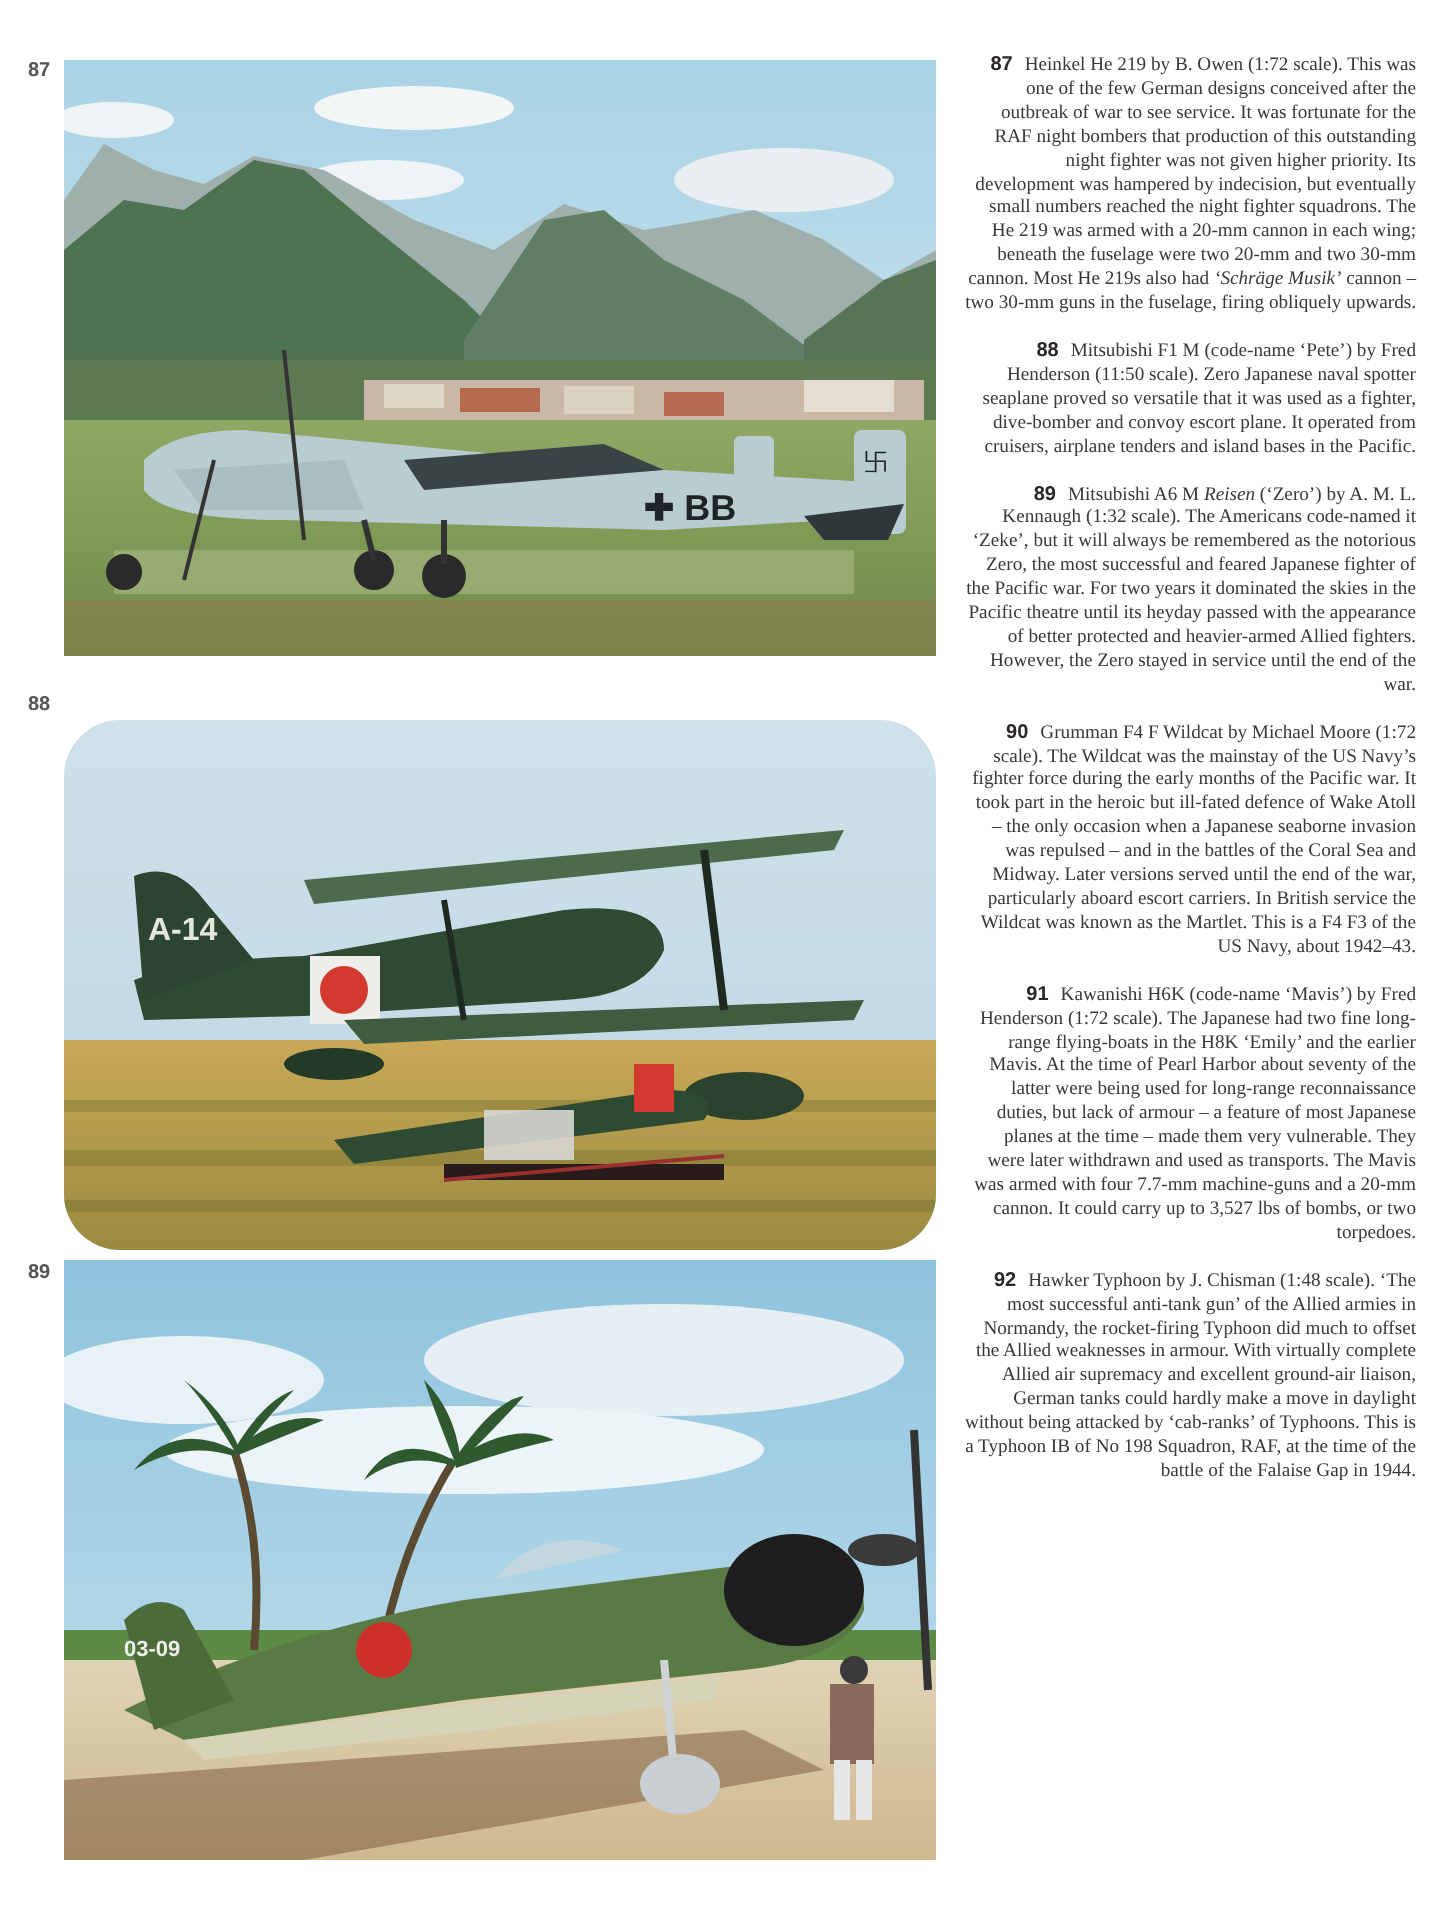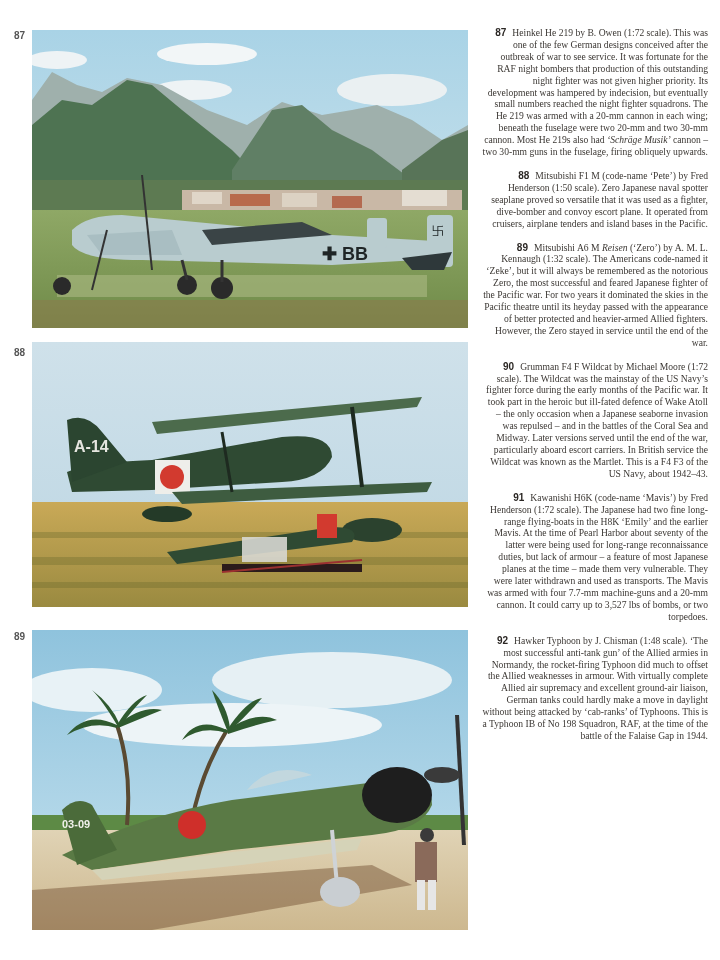--- a/index.html
+++ b/index.html
@@ -7,21 +7,21 @@
     width:720px; height:960px; background:#ffffff; position:relative; overflow:hidden;
     font-family: "Liberation Serif", serif; color:#3a3430;
   }
   .fig-num {
     position:absolute; left:14px; font-family:"Liberation Sans", sans-serif;
     font-size:10px; color:#555; font-weight:bold;
   }
   .photo { position:absolute; left:32px; width:436px; overflow:hidden; }
   .photo svg { display:block; width:100%; height:100%; }
   #p87 { top:30px; height:298px; }
-  #p88 { top:342px; height:265px; }
+  #p88 { top:360px; height:265px;border-radius:28px; }
   #p89 { top:630px; height:300px; }
 
   .captions {
     position:absolute; left:482px; top:27px; width:226px;
     font-size:9.6px; line-height:11.9px; color:#3b3733;
   }
   .cap { margin:0 0 12px 0; text-align:right; }
   .cap .num {
     font-family:"Liberation Sans", sans-serif; font-weight:bold; font-size:10px;
     color:#2b2724; margin-right:6px;
@@ -183,21 +183,21 @@
     <rect x="385" y="250" width="8" height="30" fill="#e6e6e6"></rect>
     <rect x="396" y="250" width="8" height="30" fill="#e6e6e6"></rect>
   </svg>
 </div>
 
 <div class="captions">
   <p class="cap">
     <span class="num">87</span><span>Heinkel He 219 by B. Owen (1:72 scale).</span><span> This was one of the few German designs conceived after the outbreak of war to see service. It was fortunate for the RAF night bombers that production of this outstanding night fighter was not given higher priority. Its development was hampered by indecision, but eventually small numbers reached the night fighter squadrons. The He 219 was armed with a 20-mm cannon in each wing; beneath the fuselage were two 20-mm and two 30-mm cannon. Most He 219s also had </span><span class="it">‘Schräge Musik’</span><span> cannon – two 30-mm guns in the fuselage, firing obliquely upwards.</span>
   </p>
   <p class="cap">
-    <span class="num">88</span><span>Mitsubishi F1 M (code-name ‘Pete’) by Fred Henderson (1:50 scale).</span><span> Zero Japanese naval spotter seaplane proved so versatile that it was used as a fighter, dive-bomber and convoy escort plane. It operated from cruisers, airplane tenders and island bases in the Pacific.</span>
+    <span class="num">88</span><span>Mitsubishi F1 M (code-name ‘Pete’) by Fred Henderson (11:50 scale).</span><span> Zero Japanese naval spotter seaplane proved so versatile that it was used as a fighter, dive-bomber and convoy escort plane. It operated from cruisers, airplane tenders and island bases in the Pacific.</span>
   </p>
   <p class="cap">
     <span class="num">89</span><span>Mitsubishi A6 M </span><span class="it">Reisen</span><span> (‘Zero’) by A. M. L. Kennaugh (1:32 scale). The Americans code-named it ‘Zeke’, but it will always be remembered as the notorious Zero, the most successful and feared Japanese fighter of the Pacific war. For two years it dominated the skies in the Pacific theatre until its heyday passed with the appearance of better protected and heavier-armed Allied fighters. However, the Zero stayed in service until the end of the war.</span>
   </p>
   <p class="cap">
     <span class="num">90</span><span>Grumman F4 F Wildcat by Michael Moore (1:72 scale).</span><span> The Wildcat was the mainstay of the US Navy’s fighter force during the early months of the Pacific war. It took part in the heroic but ill-fated defence of Wake Atoll – the only occasion when a Japanese seaborne invasion was repulsed – and in the battles of the Coral Sea and Midway. Later versions served until the end of the war, particularly aboard escort carriers. In British service the Wildcat was known as the Martlet. This is a F4 F3 of the US Navy, about 1942–43.</span>
   </p>
   <p class="cap">
     <span class="num">91</span><span>Kawanishi H6K (code-name ‘Mavis’) by Fred Henderson (1:72 scale).</span><span> The Japanese had two fine long-range flying-boats in the H8K ‘Emily’ and the earlier Mavis. At the time of Pearl Harbor about seventy of the latter were being used for long-range reconnaissance duties, but lack of armour – a feature of most Japanese planes at the time – made them very vulnerable. They were later withdrawn and used as transports. The Mavis was armed with four 7.7-mm machine-guns and a 20-mm cannon. It could carry up to 3,527 lbs of bombs, or two torpedoes.</span>
   </p>

